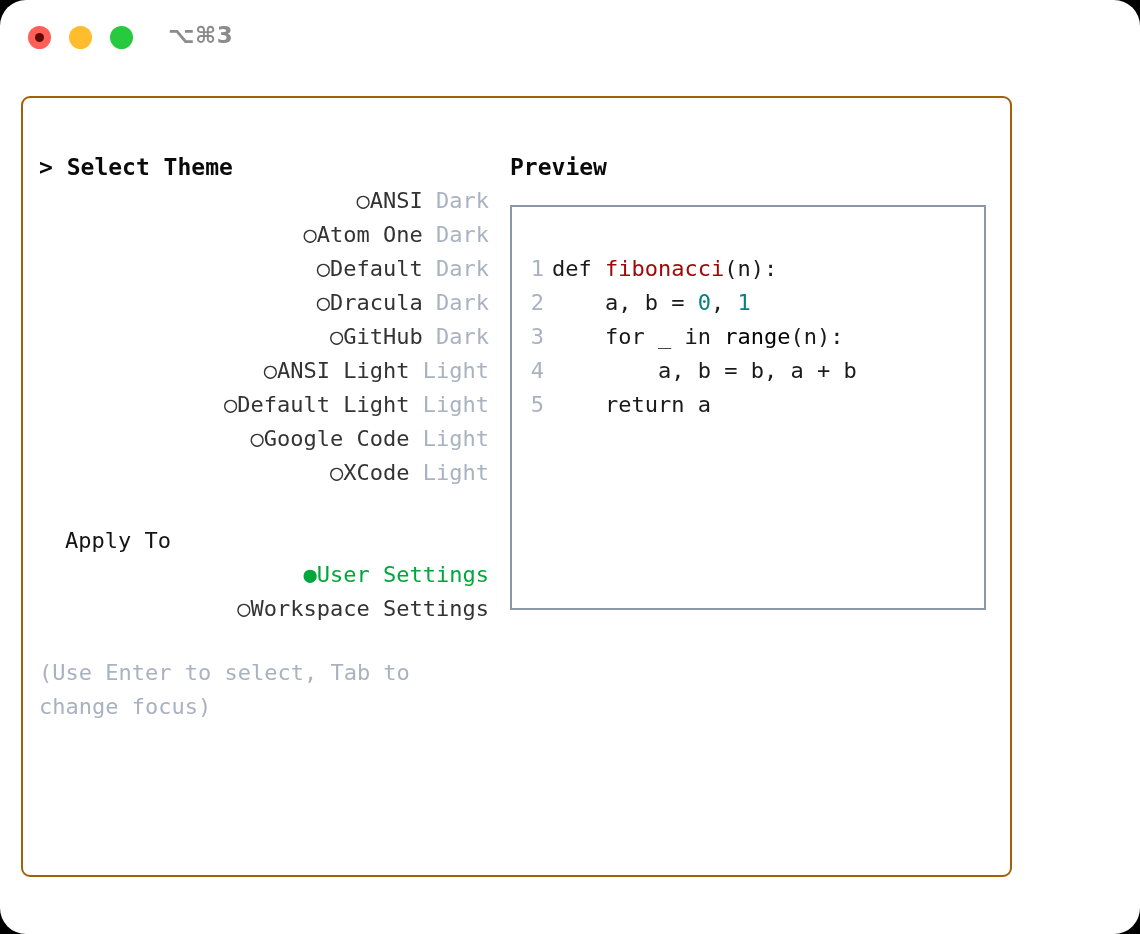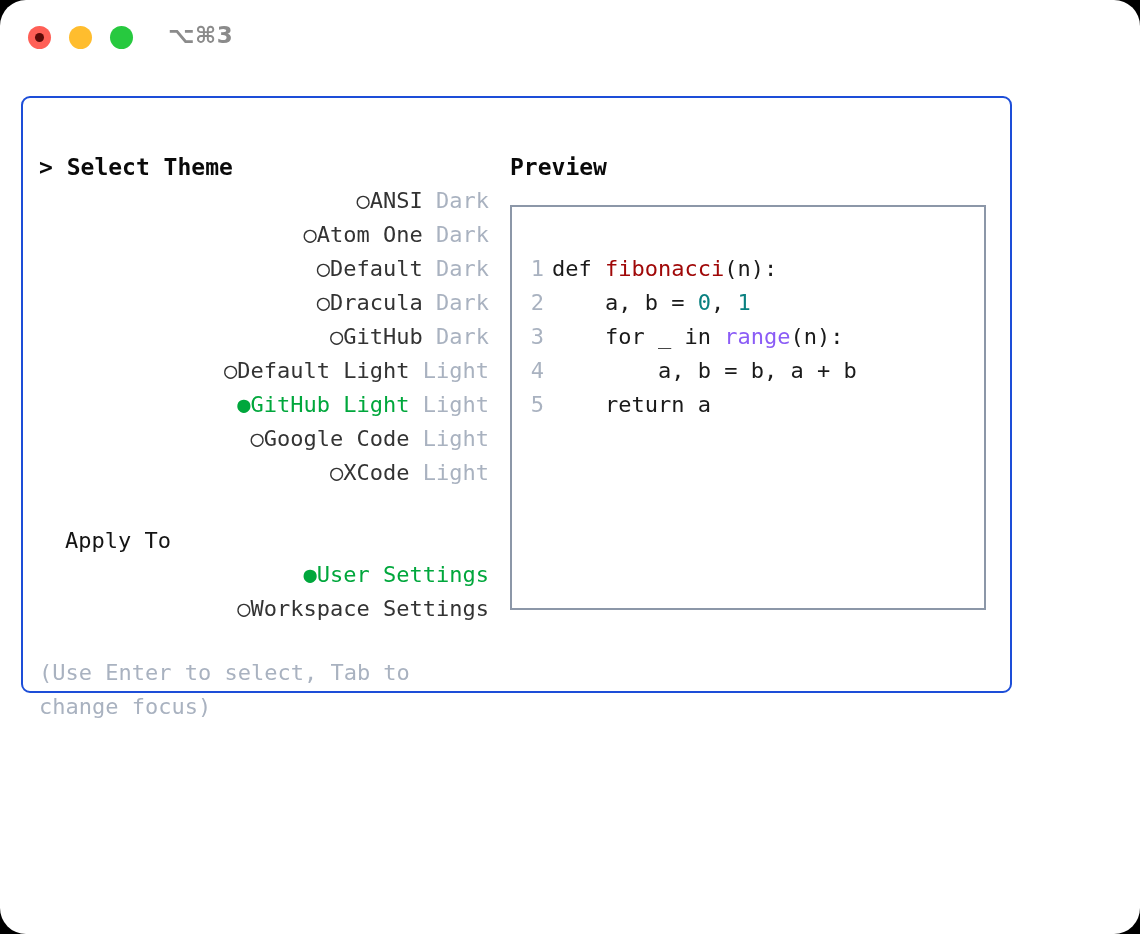--- a/index.html
+++ b/index.html
@@ -70,22 +70,22 @@
     letter-spacing: 0.5px;
     font-family: "DejaVu Sans", "Liberation Sans", sans-serif;
   }
 
   
   .panel {
     position: absolute;
     left: 21px;
     top: 96px;
     width: 991px;
-    height: 597px;
-    border: 2px solid #1d4ed8;
+    height: 781px;
+    border: 2px solid #a16207;
     border-radius: 9px;
     box-sizing: border-box;
     background: #ffffff;
   }
 
   .columns {
     position: absolute;
     left: 0;
     top: 0;
     width: 100%;
@@ -181,21 +181,21 @@
   }
   .lineno {
     display: inline-block;
     width: 32px;
     text-align: right;
     color: #a9b2c0;
     margin-right: 8px;
   }
   .tok-fn     { color: #a00808; }
   .tok-num    { color: #0a8080; }
-  .tok-kwfn   { color: #8b5cf6; text-align: center; }
+  .tok-kwfn   { color: #000000; text-align: center; }
   .diff-gap   { height: 34px; }
   .diff-ctx   { color: #8a8a8a; }
   .diff-del   { color: #cc1414; }
   .diff-add   { color: #0ac01a; }
 </style>
 </head>
 <body>
 
 <div class="window">
 
@@ -212,22 +212,22 @@
     <div class="columns">
 
       <div class="left-col">
         <div class="section-head">&gt; Select Theme</div>
         <div id="theme-list">
             <div class="opt-row"><span class="marker">○</span><span class="opt-name">ANSI</span> <span class="opt-kind">Dark</span></div>
             <div class="opt-row"><span class="marker">○</span><span class="opt-name">Atom One</span> <span class="opt-kind">Dark</span></div>
             <div class="opt-row"><span class="marker">○</span><span class="opt-name">Default</span> <span class="opt-kind">Dark</span></div>
             <div class="opt-row"><span class="marker">○</span><span class="opt-name">Dracula</span> <span class="opt-kind">Dark</span></div>
             <div class="opt-row"><span class="marker">○</span><span class="opt-name">GitHub</span> <span class="opt-kind">Dark</span></div>
+            <div class="opt-row"><span class="marker">○</span><span class="opt-name">ANSI Light</span> <span class="opt-kind">Light</span></div>
             <div class="opt-row"><span class="marker">○</span><span class="opt-name">Default Light</span> <span class="opt-kind">Light</span></div>
-            <div class="opt-row"><span class="marker sel">●</span><span class="opt-name sel">GitHub Light</span> <span class="opt-kind">Light</span></div>
             <div class="opt-row"><span class="marker">○</span><span class="opt-name">Google Code</span> <span class="opt-kind">Light</span></div>
             <div class="opt-row"><span class="marker">○</span><span class="opt-name">XCode</span> <span class="opt-kind">Light</span></div>
           </div>
 
         <div class="spacer-row"></div>
 
         <div class="apply-head">Apply To</div>
         <div id="apply-list">
             <div class="opt-row"><span class="marker sel">●</span><span class="opt-name sel">User Settings</span></div>
             <div class="opt-row"><span class="marker">○</span><span class="opt-name">Workspace Settings</span></div>

